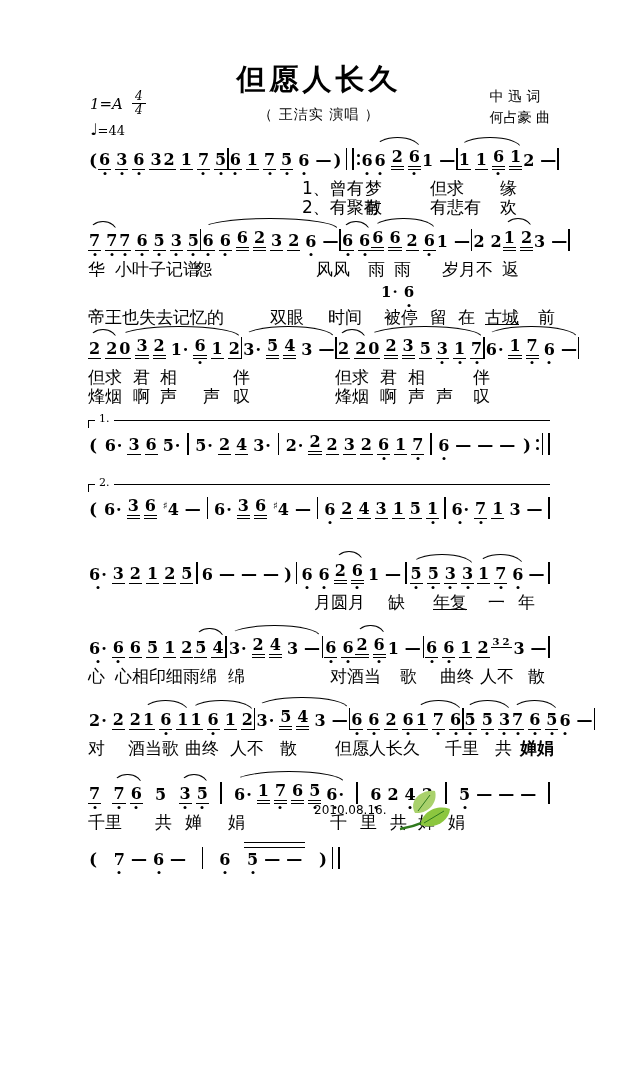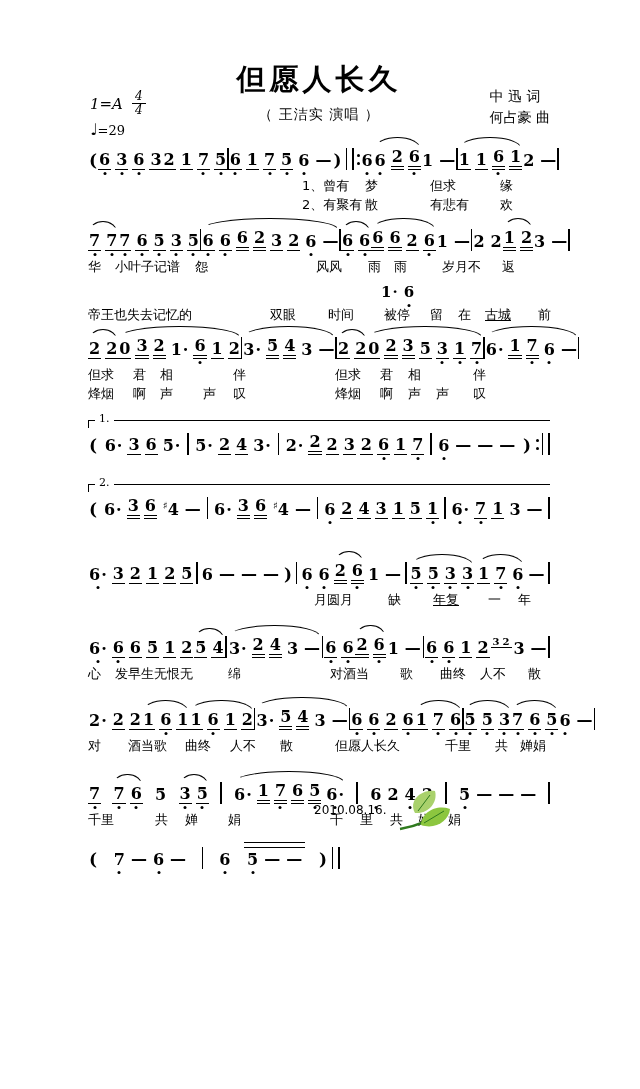--- a/index.html
+++ b/index.html
@@ -45,21 +45,21 @@
   .odot.lo{top:calc(100% + 2px);}
   .dash{min-width:16px;}
   .paren .cr{font-size:17px;}
   .bar{width:1.5px;height:22px;background:#000;align-self:flex-end;}
   .bar.dbl{width:5px;background:none;border-left:1.5px solid #000;border-right:2.5px solid #000;}
   .rpt{display:inline-flex;align-items:center;gap:3px;align-self:flex-end;height:22px;}
   .rdots{display:flex;flex-direction:column;gap:5px;}
   .rd{width:3px;height:3px;background:#000;border-radius:50%;}
 
   
-  .lrow{position:relative;height:19px;font-size:13px;}
+  .lrow{position:relative;height:19px;font-size:17px;}
   .lrow span{position:absolute;top:0;white-space:nowrap;}
 
   
   .ending{position:relative;border-top:1px solid #000;}
   .ending::before{content:"";position:absolute;left:0;top:0;width:1px;height:7px;background:#000;}
   .endlbl{position:absolute;left:7px;top:-9px;background:#fff;padding:0 4px;font-size:11px;
         font-family:"DejaVu Serif",serif;}
 
   
   .sigblock{position:absolute;left:226px;top:728px;display:flex;align-items:center;gap:9px;}
@@ -81,21 +81,21 @@
       </div>
       <div class="keybox">
         <div class="keyline">
           <span>1=A</span>
           <span class="frac">
             <span class="fn">4</span>
             <span class="fn">4</span>
           </span>
         </div>
         <div class="tempo">
-          <span class="nq">♩</span><span>=29</span>
+          <span class="nq">♩</span><span>=44</span>
         </div>
       </div>
     </div>
 
     <div id="score">
         <div class="nrow">
           <span class="grp">
             <span class="tk paren"><span class="cr">(</span></span>
           </span>
           <span class="grp">
@@ -573,21 +573,21 @@
             <span class="tk"><span class="cr">3</span></span>
             <span class="tk dash"><span class="cr">—</span></span>
           </span>
           <span class="grp">
             <span class="bar"></span>
           </span>
         </div>
         <div>
           <div class="lrow">
             <span style="left: 0px;">心</span>
-            <span style="left: 27px;">发早生无恨无</span>
+            <span style="left: 27px;">心相印细雨绵</span>
             <span style="left: 140px;">绵</span>
             <span style="left: 242px; font-family: Liberation Serif, serif;">对酒当</span>
             <span style="left: 312px;">歌</span>
             <span style="left: 352px;">曲终</span>
             <span style="left: 392px;">人不</span>
             <span style="left: 440px;">散</span>
           </div>
         </div>
         <div class="nrow" style="margin-top: 12px;">
           <span class="grp">
@@ -654,21 +654,21 @@
         <div>
           <div class="lrow">
             <span style="left: 0px;">对</span>
             <span style="left: 40px;">酒当歌</span>
             <span style="left: 97px;">曲终</span>
             <span style="left: 142px;">人不</span>
             <span style="left: 192px;">散</span>
             <span style="left: 247px;">但愿人长久</span>
             <span style="left: 357px;">千里</span>
             <span style="left: 407px;">共</span>
-            <span style="left: 432px;">婵娟</span>
+            <span style="left: 432px; font-weight: bold;">婵娟</span>
           </div>
         </div>
         <div class="nrow" style="margin-top: 14px;">
           <span class="grp">
             <span class="tk"><span class="cr u1">7</span><span class="odot lo"></span></span>
           </span>
           <span class="grp slur">
             <span class="tk"><span class="cr u1">7</span><span class="odot lo"></span></span>
             <span class="tk"><span class="cr u1">6</span><span class="odot lo"></span></span>
           </span>

